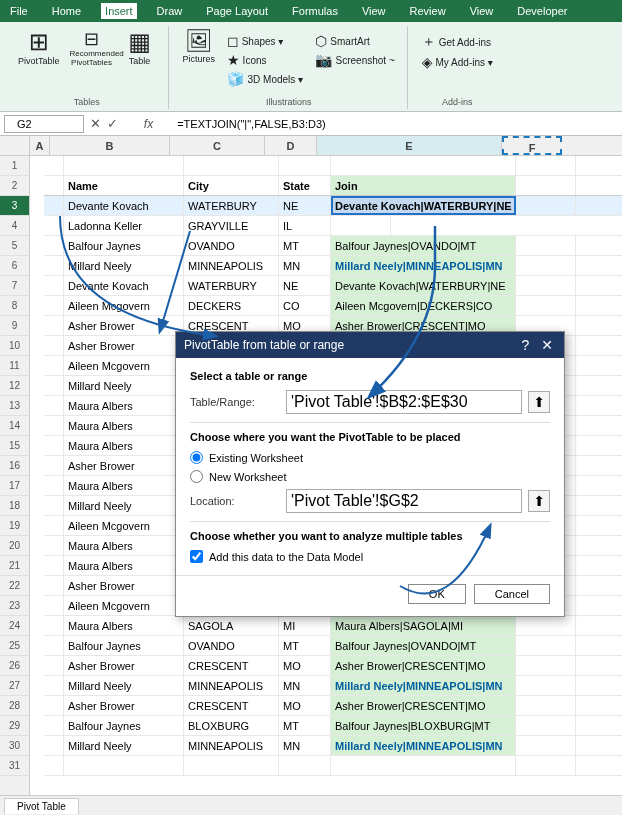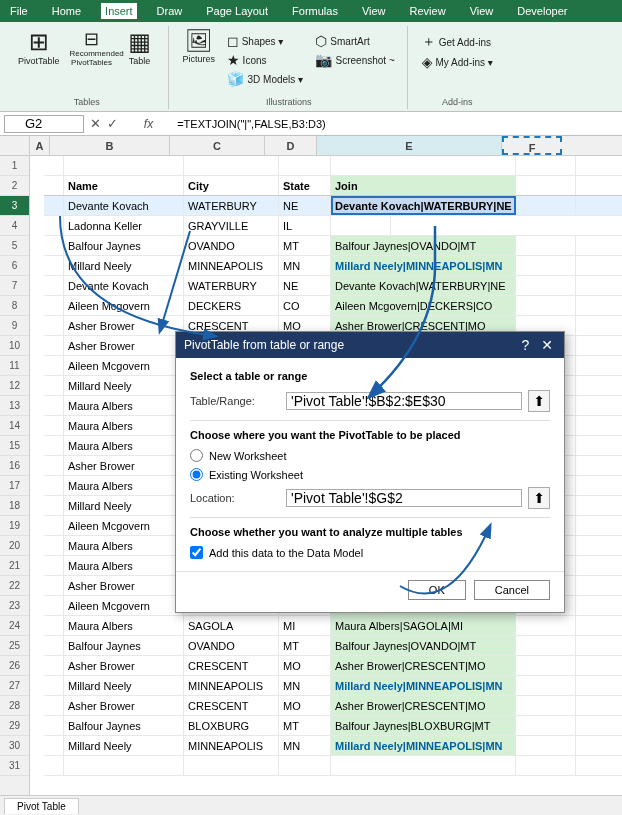--- a/index.html
+++ b/index.html
@@ -82,22 +82,22 @@
       align-items: center;
       border-bottom: 1px solid #c0c0c0;
       height: 24px;
       background: #fff;
       padding: 0 4px;
       gap: 4px;
     }
     .name-box {
       width: 80px;
       border: 1px solid #aaa;
-      padding: 1px 20px;
-      font-size: 13px;
+      padding: 1px 12px;
+      font-size: 11px;
       height: 18px;
     }
     .formula-bar-buttons {
       display: flex;
       gap: 2px;
     }
     .formula-bar-btn {
       border: none;
       background: none;
       font-size: 13px;
@@ -261,22 +261,22 @@
     .dialog-label {
       width: 90px;
       flex-shrink: 0;
       font-size: 11px;
       color: #333;
     }
     .dialog-input {
       flex: 1;
       border: 1px solid #aaa;
       padding: 2px 4px;
-      font-size: 14px;
-      height: 18px;
+      font-size: 16px;
+      height: 24px;
     }
     .dialog-range-btn {
       border: 1px solid #aaa;
       background: #f5f5f5;
       cursor: pointer;
       width: 22px;
       height: 22px;
       display: flex;
       align-items: center;
       justify-content: center;
@@ -764,26 +764,26 @@
       <div class="dialog-content">
         <div class="dialog-section-title">Select a table or range</div>
         <div class="dialog-row">
           <span class="dialog-label">Table/Range:</span>
           <input class="dialog-input" value="'Pivot Table'!$B$2:$E$30" style="">
           <button class="dialog-range-btn">⬆</button>
         </div>
         <hr class="dialog-divider">
         <div class="dialog-section-title">Choose where you want the PivotTable to be placed</div>
         <div class="radio-row">
+          <input type="radio" name="placement" id="existing-ws" checked="" style="">
+          <label for="existing-ws">Existing Worksheet</label>
+        </div>
+        <div class="radio-row">
           <input type="radio" name="placement" id="new-ws" style="">
           <label for="new-ws">New Worksheet</label>
-        </div>
-        <div class="radio-row">
-          <input type="radio" name="placement" id="existing-ws" checked="" style="">
-          <label for="existing-ws">Existing Worksheet</label>
         </div>
         <div class="dialog-row">
           <span class="dialog-label">Location:</span>
           <input class="dialog-input" value="'Pivot Table'!$G$2" style="">
           <button class="dialog-range-btn">⬆</button>
         </div>
         <hr class="dialog-divider">
         <div class="dialog-section-title">Choose whether you want to analyze multiple tables</div>
         <div class="checkbox-row">
           <input type="checkbox" id="data-model" checked="" style="">

